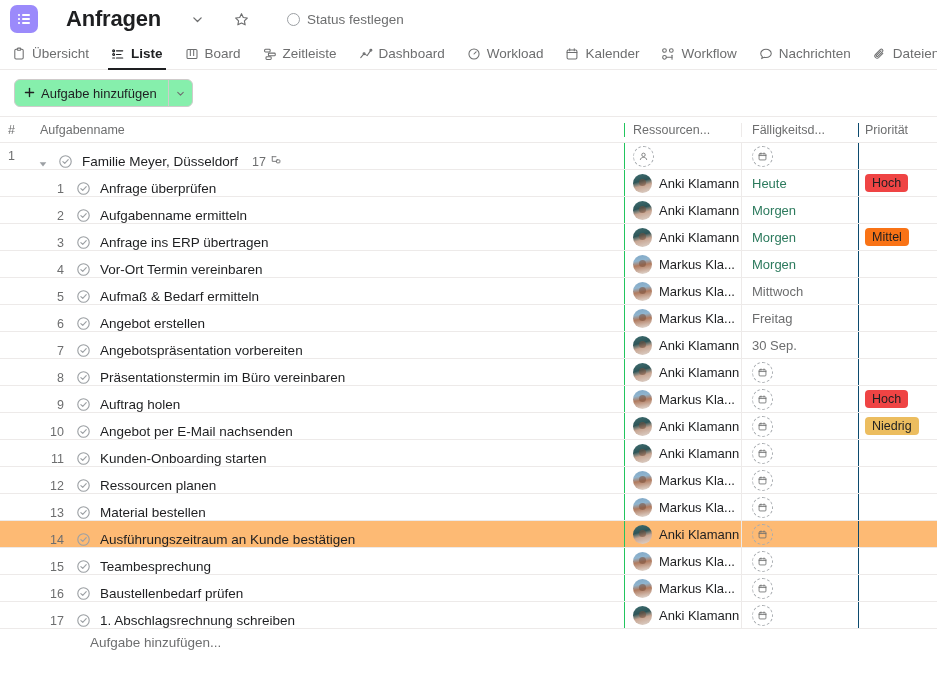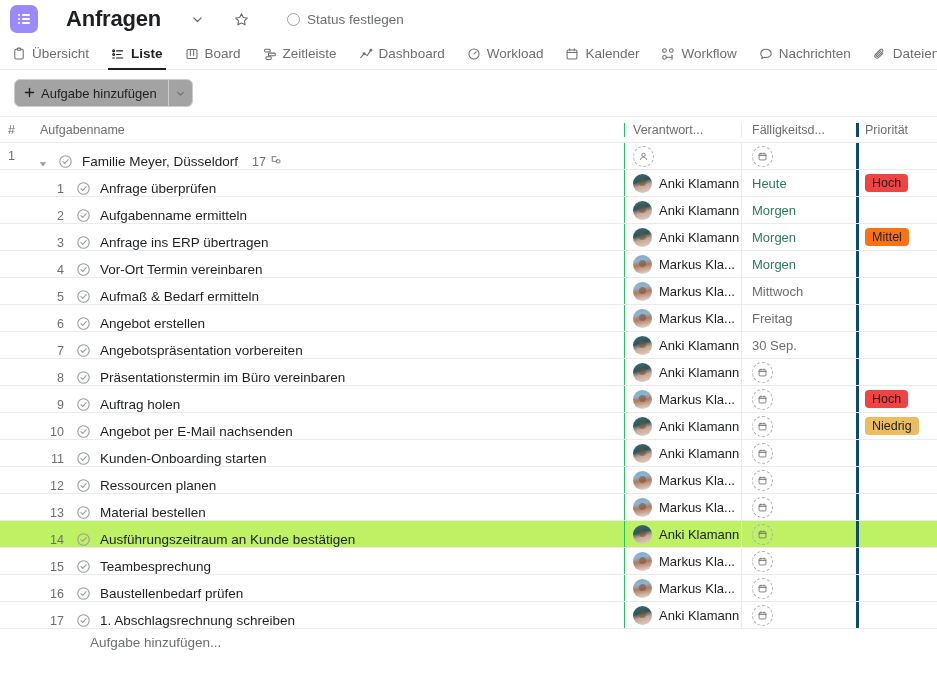--- a/index.html
+++ b/index.html
@@ -95,21 +95,21 @@
     height: 46px;
     display: flex; align-items: center;
     padding: 0 14px;
   }
   .addtask-group {
     display: flex; align-items: stretch;
     height: 28px;
     border: 1px solid #cfcbcb;
     border-radius: 6px;
     overflow: hidden;
-    background: #a3a3a3;
+    background: #86efac;
   }
   .addtask-main {
     display: flex; align-items: center; gap: 6px;
     padding: 0 11px 0 9px;
     font-size: 13px;
     color: #1e1f21;
   }
   .addtask-caret {
     display: flex; align-items: center; justify-content: center;
     width: 24px;
@@ -128,21 +128,21 @@
     font-size: 12.5px;
     color: #6d6e6f;
   }
   .row {
     display: flex;
     height: 27px;
     align-items: stretch;
     border-bottom: 1px solid #edeae9;
     font-size: 13.5px;
   }
-  .row.highlight { background: #bef264; }
+  .row.highlight { background: #fdba74; }
   .row.group { border-bottom: 1px solid #edeae9; }
 
   .c-num {
     width: 28px; flex: 0 0 28px;
     display: flex; align-items: center;
     padding-left: 8px;
     font-size: 12.5px;
     color: #6d6e6f;
   }
   .c-num.head { padding-left: 8px; }
@@ -156,21 +156,21 @@
   .c-assignee {
     width: 117px; flex: 0 0 117px;
     display: flex; align-items: center;
     border-right: 1px solid #edeae9;
     padding-left: 8px;
     overflow: hidden;
   }
   .c-due {
     width: 117px; flex: 0 0 117px;
     display: flex; align-items: center;
-    border-right: 3px solid #0c4a6e;
+    border-right: 1px solid #0c4a6e;
     padding-left: 10px;
     overflow: hidden;
     text-align: center;
   }
   .c-prio {
     width: 78px; flex: 0 0 78px;
     display: flex; align-items: center;
     padding-left: 6px;
     overflow: hidden;
   }
@@ -439,21 +439,21 @@
 </div>
 
 <div class="table">
 
   <div class="thead">
     <div class="c-num head">#</div>
     <div class="c-name">
         <span>Aufgabenname</span>
       </div>
     <div class="c-assignee">
-        <span>Verantwort...</span>
+        <span>Ressourcen...</span>
       </div>
     <div class="c-due">
         <span>Fälligkeitsd...</span>
       </div>
     <div class="c-prio">
         <span>Priorität</span>
       </div>
   </div>
 
   <div class="row group">

